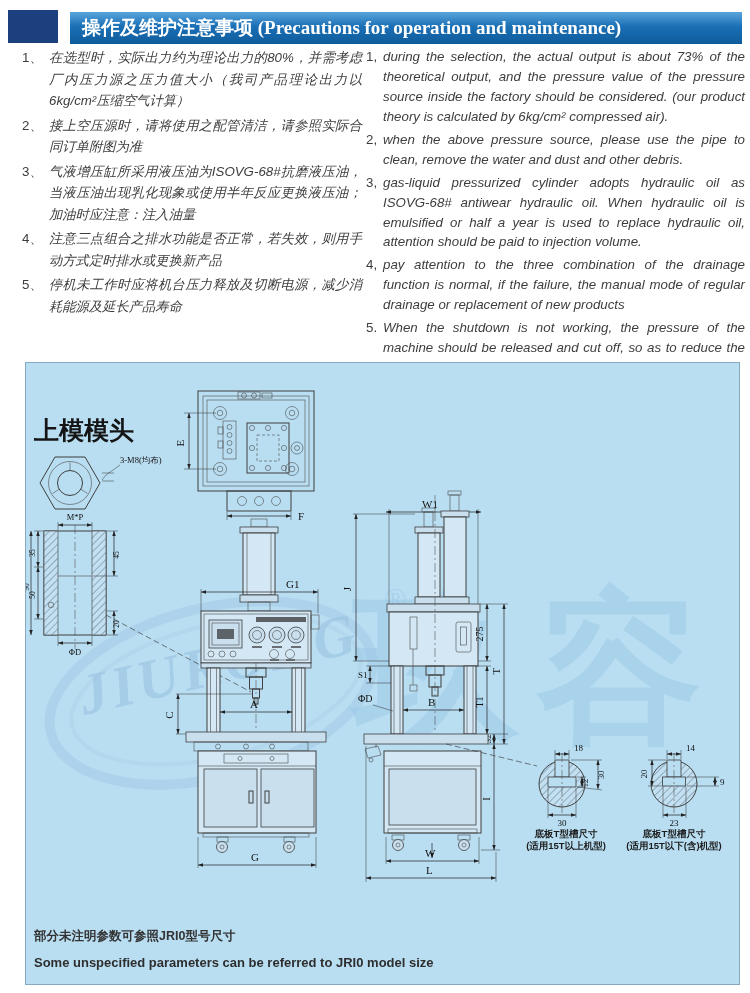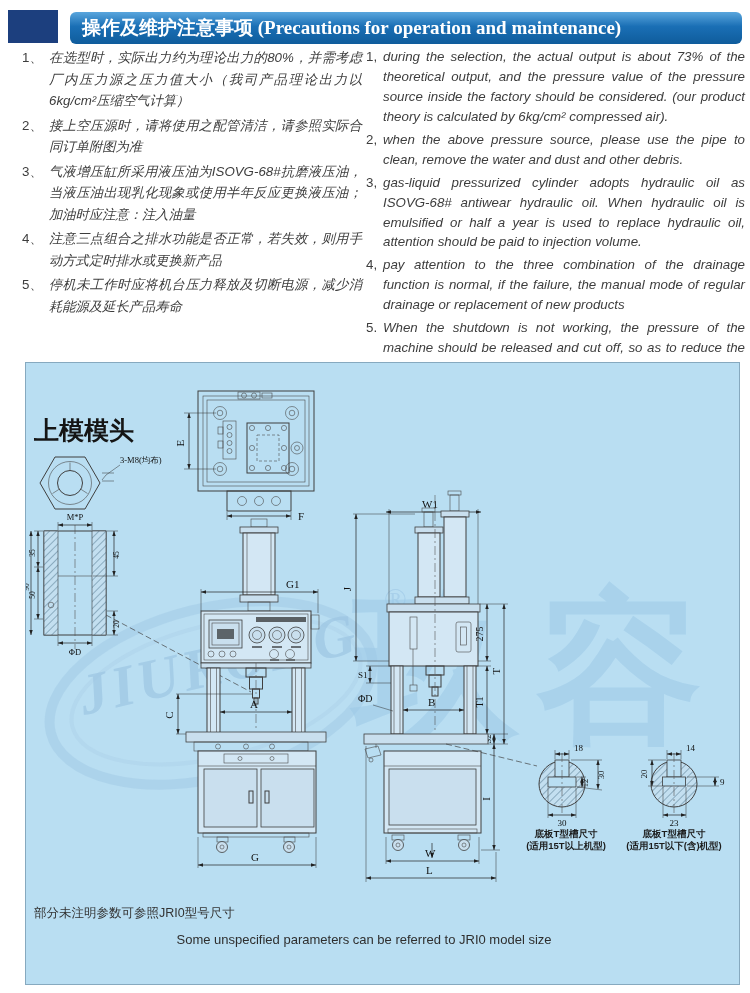--- a/index.html
+++ b/index.html
@@ -3,40 +3,40 @@
 <meta charset="utf-8">
 <style>
   html,body { margin:0; padding:0; background:#e8e8e8; }
   .page { position:relative; width:750px; height:993px; background:#ffffff;
           font-family:"Liberation Sans","DejaVu Sans",sans-serif; overflow:hidden; margin:0 auto; }
 
   
   .hdr-sq  { position:absolute; left:8px; top:10px; width:50px; height:33px; background:#1c3f7e; }
   .hdr-bar { position:absolute; left:70px; top:12px; width:672px; height:32px;
              background:linear-gradient(180deg,#5aa6dd 0%,#1a6fb5 45%,#0f5c9c 100%);
-             border-radius:6px; color:#ffffff; font-family:"Liberation Serif","DejaVu Serif",serif;
+             border-radius:0; color:#ffffff; font-family:"Liberation Serif","DejaVu Serif",serif;
              font-weight:bold; font-size:19px; line-height:32px; padding-left:12px;
              box-sizing:border-box; white-space:nowrap; }
 
   
   .col { position:absolute; top:47px; color:#3d3d3d; font-size:13.3px; text-align:justify; }
   .cn  { left:22px;  width:340px; line-height:1.62; }
   .en  { left:366px; width:379px; line-height:1.5; }
   .it  { display:flex; margin-bottom:3px; }
   .cn .num { flex:0 0 27px; }
   .en .num { flex:0 0 17px; }
   .tx  { flex:1;font-style:italic; }
 
   
   .diagram { position:absolute; left:25px; top:362px; width:715px; height:623px;
              background:#b9def2; border:1px solid #86a9bf; box-sizing:border-box; }
   .diagram svg { position:absolute; left:0; top:0; }
-  .notes { position:absolute; left:8px; top:541px; width:660px; color:#333; }
+  .notes { position:absolute; left:8px; top:564px; width:660px; color:#333;font-weight:bold; }
   .notes .c { font-size:12.5px; line-height:1.55; }
-  .notes .e { font-size:13px;  line-height:1.5; color:#2e2e2e;text-align:center; }
+  .notes .e { font-size:13px;  line-height:1.5; color:#2e2e2e; }
   .notes .e1 { margin-top:7px; }
 
   
   .ln  { stroke:#3f3f3f; stroke-width:1;  fill:none; }
   .lnt { stroke:#4a4a4a; stroke-width:.6; fill:none; }
   .sh1 { stroke:#3f3f3f; stroke-width:1;  fill:#d3e7f4; }
   .sh2 { stroke:#3f3f3f; stroke-width:.8; fill:#c9dfee; }
   .dim { stroke:#222; stroke-width:.7; fill:none; marker-start:url(#as); marker-end:url(#ae); }
   .ext { stroke:#333; stroke-width:.5; fill:none; }
   .cdl { stroke:#555; stroke-width:.6; stroke-dasharray:9 3 2 3; fill:none; }

